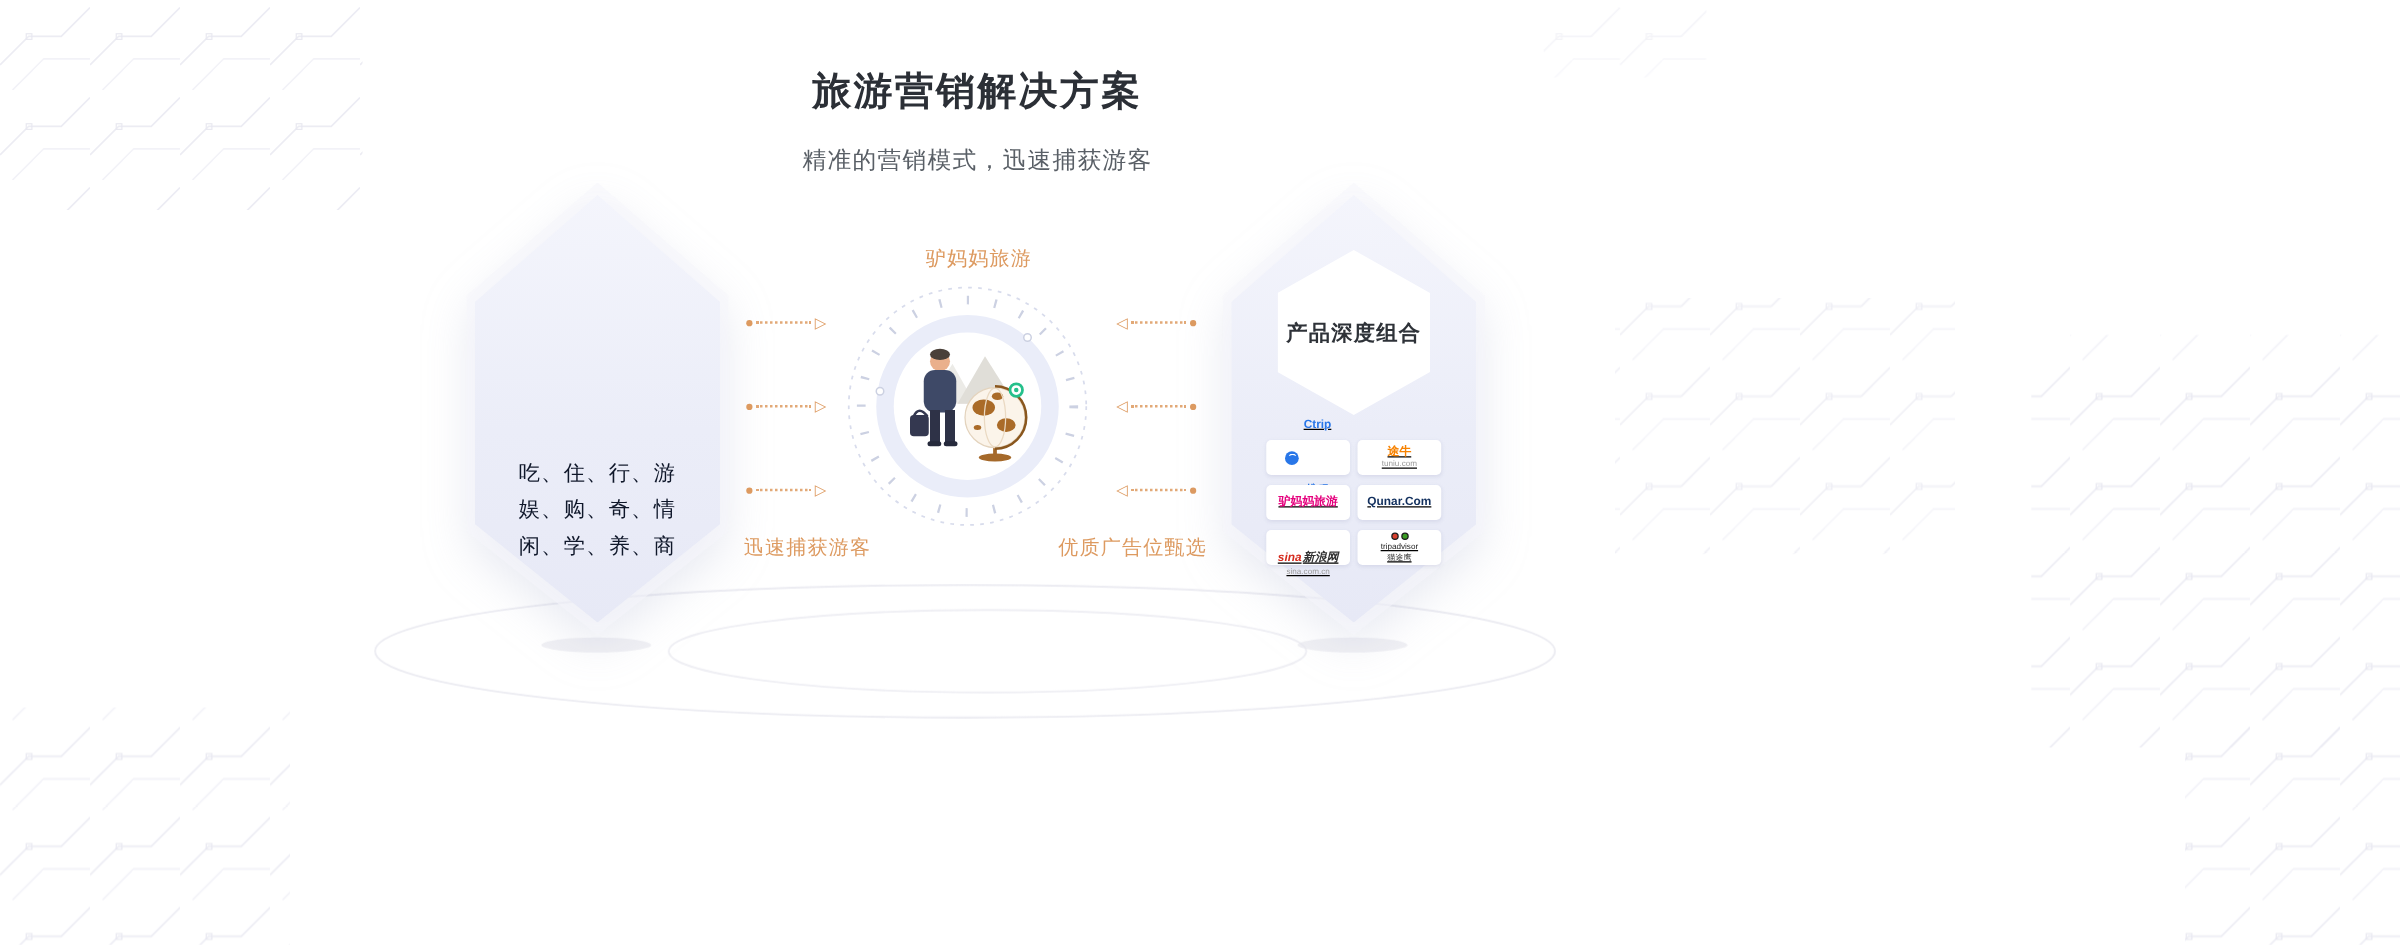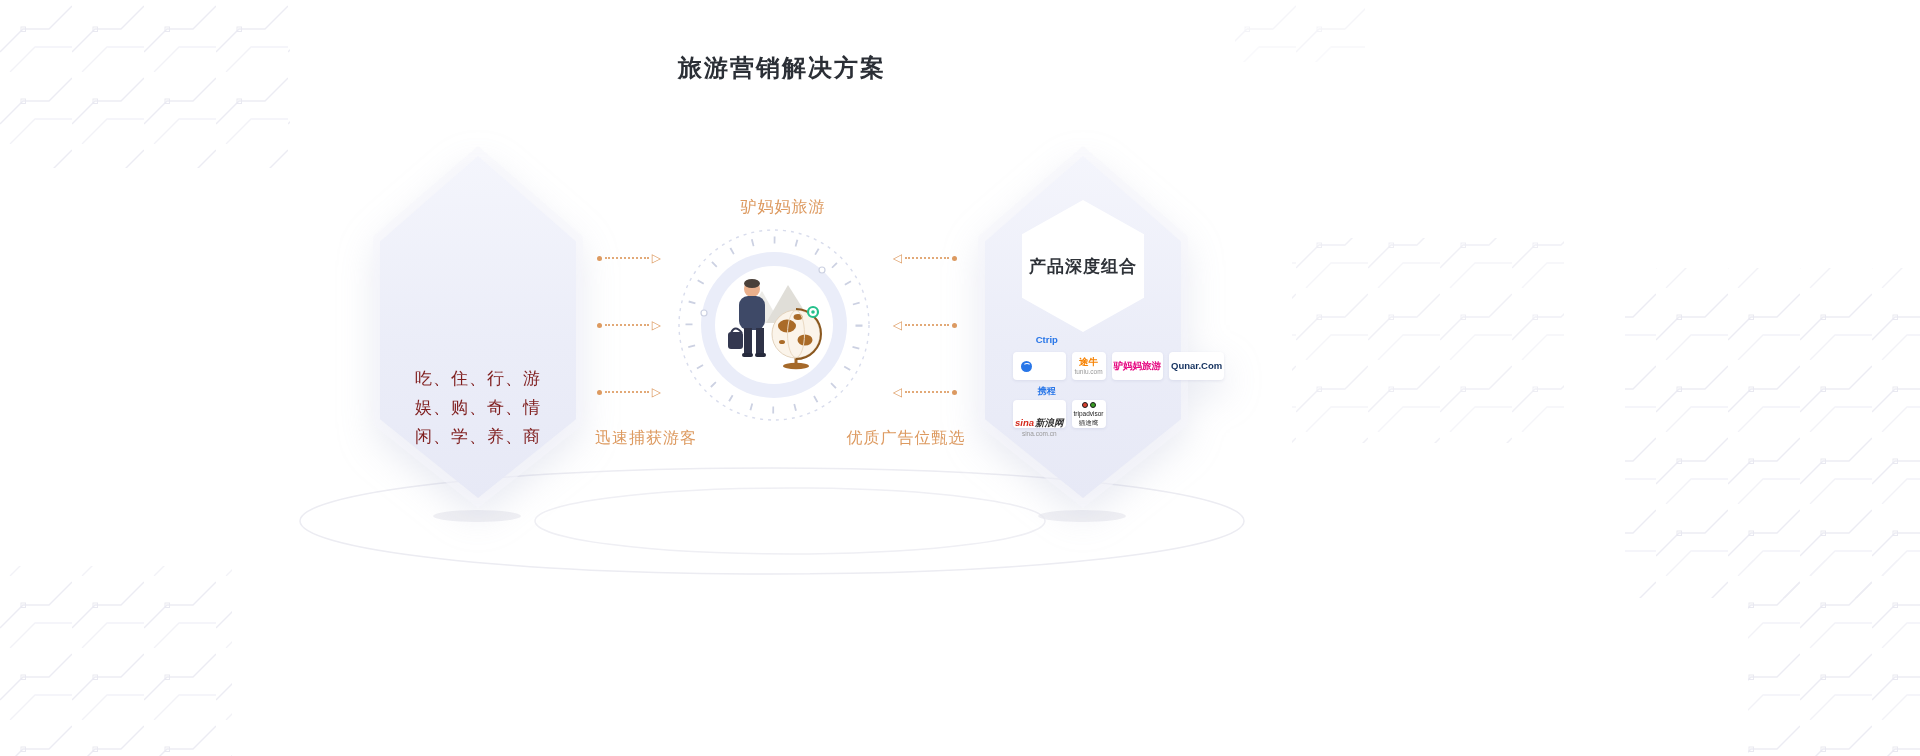--- a/index.html
+++ b/index.html
@@ -3,44 +3,44 @@
 <meta charset="utf-8">
 <style>
   * { margin:0; padding:0; box-sizing:border-box; }
   html,body { background:#fff; }
   body { font-family:"Liberation Sans","DejaVu Sans",sans-serif; }
   .page { position:relative; width:1920px; height:756px; background:#fff; overflow:hidden; }
 
   .bg-decor { position:absolute; left:0; top:0; z-index:0; }
 
   .header { position:absolute; left:0; top:52px; width:1564px; text-align:center; z-index:2; }
-  .title { font-size:24px; font-weight:bold; color:var(--title,#2b2f36); letter-spacing:2px; }
+  .title { font-size:31px; font-weight:bold; color:var(--title,#2b2f36); letter-spacing:2px; }
   .subtitle { margin-top:21px; font-size:19px; color:var(--subtitle,#595f66); letter-spacing:1px; }
 
   
   .hex-card { position:absolute; width:196px; height:342px; z-index:2;
               filter:drop-shadow(0 14px 18px rgba(170,175,205,.28)); }
   .hex-card.left { left:380px; top:156px; }
   .hex-card.right { left:985px; top:156px; }
   .hex-halo { position:absolute; inset:-10px -7px; opacity:.55; background:#f5f6fc;
               clip-path:polygon(50% 0,100% 25%,100% 77%,50% 100%,0 77%,0 25%); }
   .hex-body { position:absolute; inset:0;
               background:linear-gradient(180deg,#f4f5fc 0%,#ebedf8 55%,#e7e9f6 100%);
               clip-path:polygon(50% 0,100% 25%,100% 77%,50% 100%,0 77%,0 25%); }
   .hex-white { position:absolute; left:37px; top:44px; width:122px; height:132px; background:#fff;
                clip-path:polygon(50% 0,100% 26%,100% 74%,50% 100%,0 74%,0 26%);
                display:flex; align-items:center; justify-content:center;
                font-size:17px; font-weight:bold; color:#2e3238; letter-spacing:1px; }
   .hex-list { position:absolute; left:0; top:208px; width:100%; text-align:center;
-              font-size:17px; color:#7f1d1d; }
+              font-size:17px; color:#0f172a; }
   .hex-line { line-height:29px; letter-spacing:1px; }
 
   
   .logo-grid { position:absolute; left:28px; top:196px; width:140px;
-               display:grid; grid-template-columns:1fr 1fr 1fr 1fr; gap:20px 6px; }
+               display:grid; grid-template-columns:1fr 1fr; gap:8px 6px;text-decoration:underline; }
   .logo { height:28px; background:#fff; border-radius:4px; padding:2px;
           display:flex; flex-direction:column; align-items:center; justify-content:center; gap:1px;
           box-shadow:0 1px 3px rgba(140,145,185,.18); }
   .l1 { font-size:9.5px; font-weight:bold; line-height:1.1; white-space:nowrap; }
   .l2 { font-size:6.5px; color:#999; line-height:1.1; white-space:nowrap; }
   .logo-ctrip { flex-direction:row; gap:4px; }
   .ctrip-col { display:flex; flex-direction:column; align-items:center; line-height:1; }
   .ctrip-col .l2 { font-weight:bold; font-size:9px;margin-top:41px; }
   .ci { width:11px; height:11px; border-radius:50%; background:#2876e8; position:relative; flex:0 0 auto; }
   .ci::after { content:""; position:absolute; left:2px; top:2px; width:6px; height:6px;
@@ -92,20 +92,21 @@
     <g>
       <ellipse cx="772" cy="521" rx="472" ry="53" fill="none" stroke="#ececf2" stroke-width="1.5"></ellipse>
       <ellipse cx="790" cy="521" rx="255" ry="33" fill="none" stroke="#efeff4" stroke-width="1.5"></ellipse>
       <ellipse cx="477" cy="516" rx="44" ry="6" fill="#e9e9f0" opacity="0.7"></ellipse>
       <ellipse cx="1082" cy="516" rx="44" ry="6" fill="#e9e9f0" opacity="0.7"></ellipse>
     </g>
   </svg>
 
   <div class="header">
     <h1 class="title">旅游营销解决方案</h1>
+    <p class="subtitle">精准的营销模式，迅速捕获游客</p>
   </div>
 
   <div class="hex-card left">
     <div class="hex-halo"></div>
     <div class="hex-body"></div>
     <div class="hex-list">
       <div class="hex-line">吃、住、行、游</div>
       <div class="hex-line">娱、购、奇、情</div>
       <div class="hex-line">闲、学、养、商</div>
     </div>

